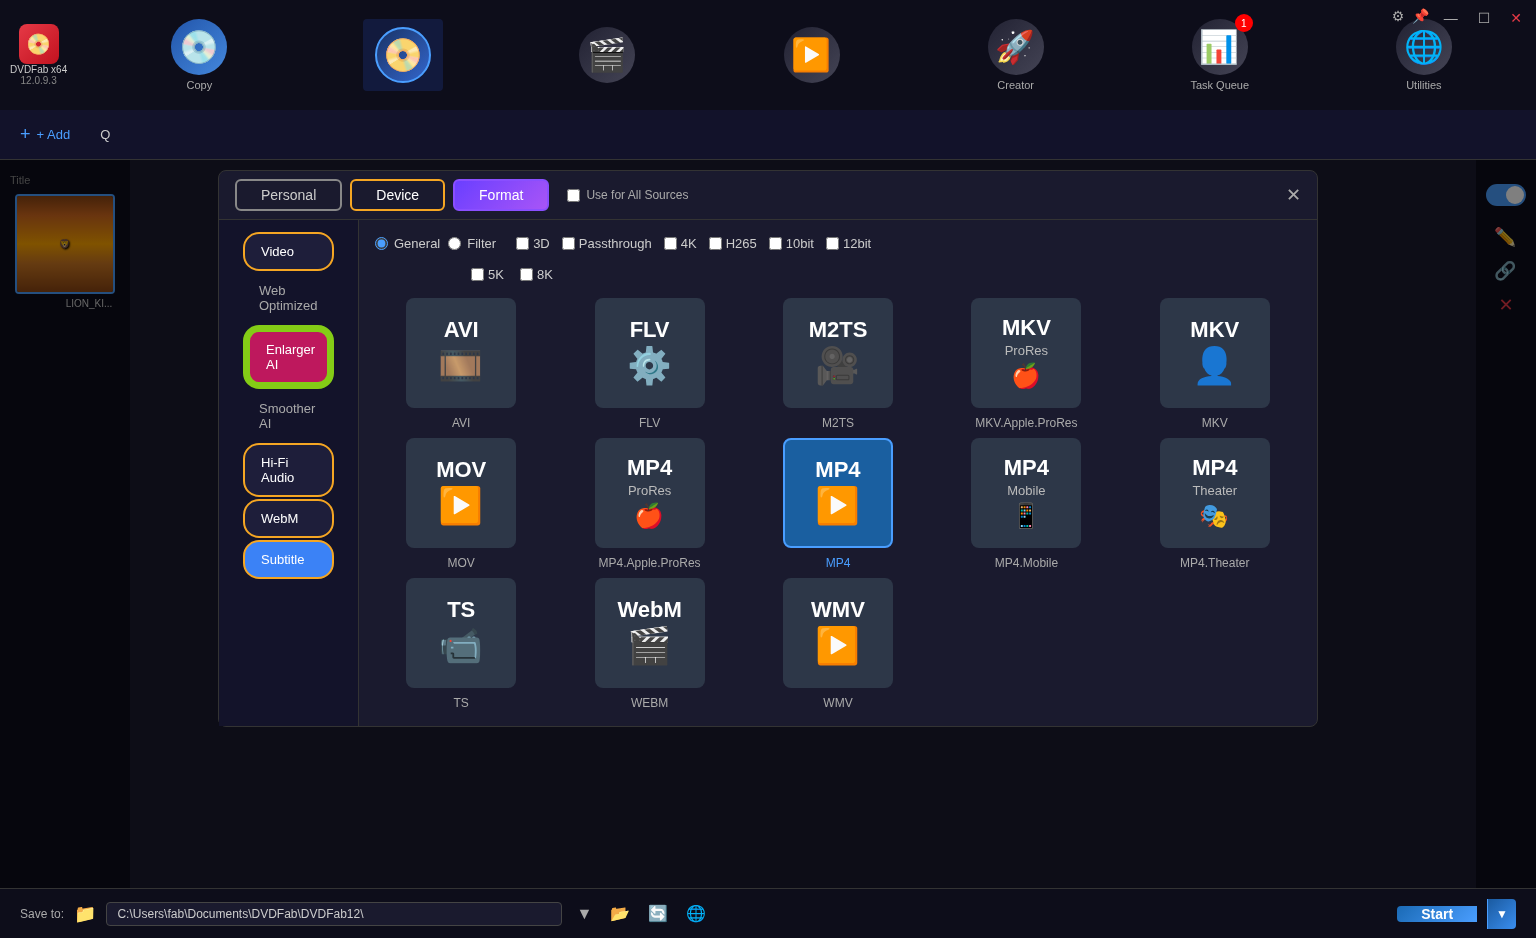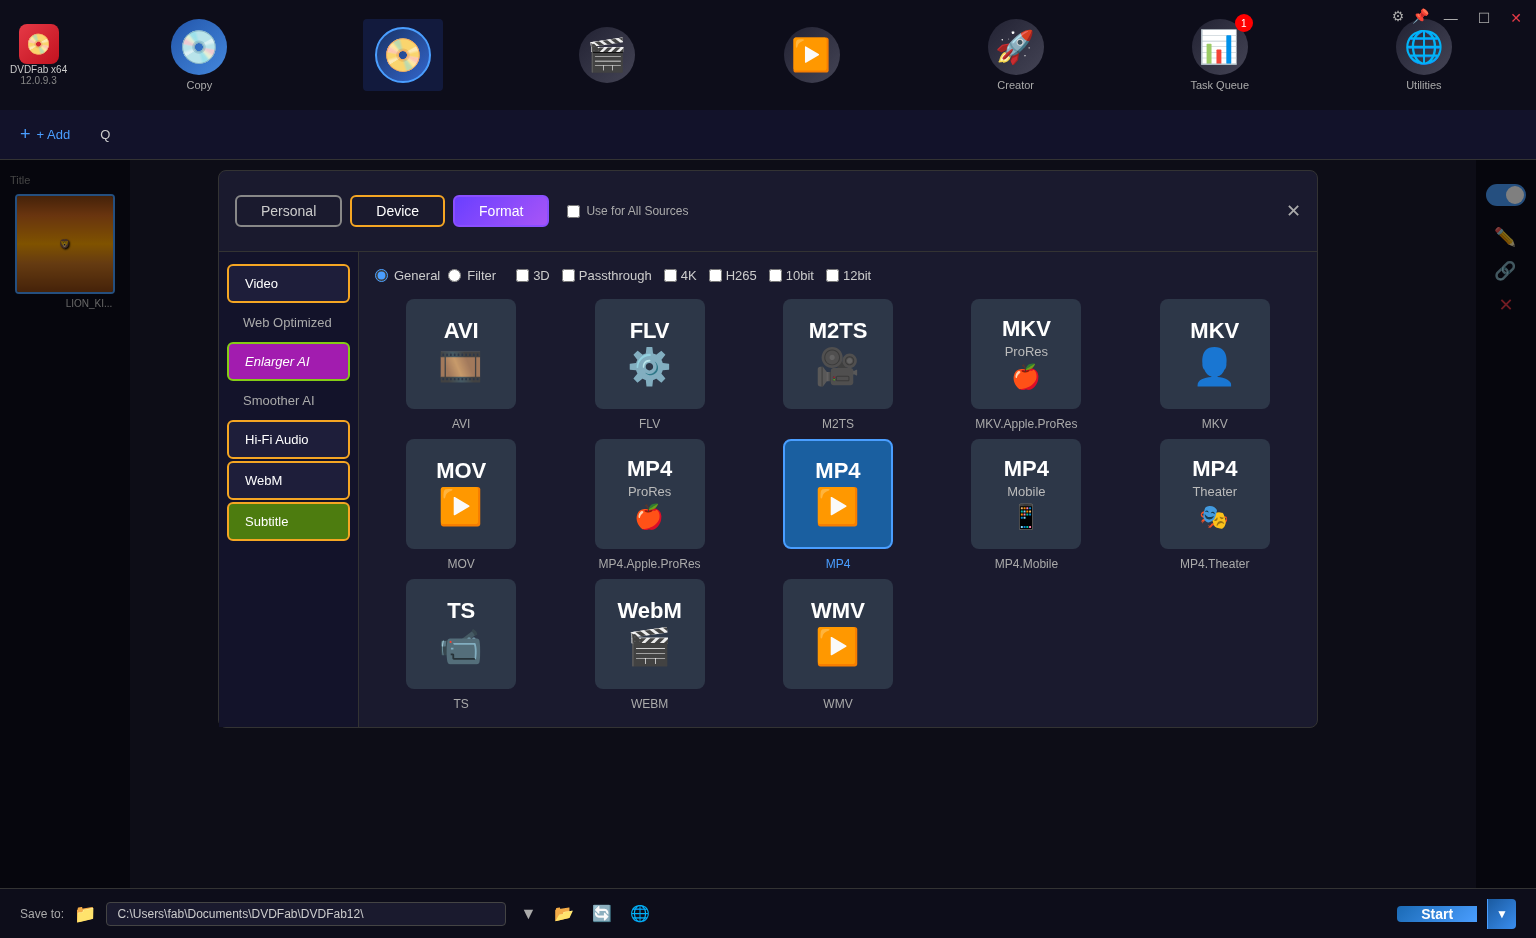--- a/index.html
+++ b/index.html
@@ -142,21 +142,21 @@
       width: 1100px;
       margin-top: 10px;
       position: relative;
       display: flex;
       flex-direction: column;
     }
 
     .modal-header {
       display: flex;
       align-items: center;
-      padding: 24px 16px;
+      padding: 8px 16px;
       border-bottom: 1px solid #333;
       gap: 8px;
     }
     .tab-btn {
       padding: 6px 24px;
       border-radius: 6px;
       border: 2px solid #888;
       background: transparent;
       color: #ccc;
       font-size: 14px;
@@ -192,22 +192,22 @@
       width: 140px;
       background: #13132a;
       padding: 10px 0;
       border-right: 1px solid #333;
     }
     .sidebar-item {
       padding: 10px 16px;
       color: #aaa;
       font-size: 13px;
       cursor: pointer;
-      border-radius: 6px;
-      margin: 2px 8px;
+      border-radius: 16px;
+      margin: 2px 24px;
     }
     .sidebar-item.active {
       border: 2px solid #f5a623;
       color: #fff;
       background: #1e1e3a;
     }
 
     
     .format-content {
       flex: 1;
@@ -274,21 +274,21 @@
       gap: 10px;
       border-top: 1px solid #333;
     }
     .save-to-label { color: #aaa; font-size: 12px; }
     .path-input {
       background: #1a1a2e;
       border: 1px solid #444;
       border-radius: 4px;
       padding: 4px 10px;
       color: #ccc; font-size: 12px;
-      width: 400px;
+      width: 456px;
     }
     .bottom-icon-btn {
       background: none; border: none;
       color: #aaa; font-size: 16px; cursor: pointer; padding: 4px;
     }
     .start-btn {
       margin-left: auto;
       background: linear-gradient(135deg, #1a6ab5, #4a9eff);
       color: white; border: none; border-radius: 4px 0 0 4px;
       padding: 0 24px; font-size: 14px; cursor: pointer; font-weight: 600;
@@ -465,33 +465,33 @@
 
       <div class="modal-body">
 
         <div class="modal-sidebar">
           <div class="sidebar-item active" style="border:2px solid #f5a623;">
             <span>Video</span>
           </div>
           <div class="sidebar-item">
             <span>Web Optimized</span>
           </div>
-          <div class="sidebar-item" style="border:2px solid #84cc16;color:#fff;background:#a21caf;font-style:italic;">
+          <div class="sidebar-item" style="border:7px solid #84cc16;color:#fff;background:#be185d;">
             <span>Enlarger AI</span>
           </div>
           <div class="sidebar-item">
             <span>Smoother AI</span>
           </div>
           <div class="sidebar-item" style="border:2px solid #f5a623;color:#fff;background:#1e1e3a;">
             <span>Hi-Fi Audio</span>
           </div>
           <div class="sidebar-item" style="border:2px solid #f5a623;color:#fff;background:#1e1e3a;">
             <span>WebM</span>
           </div>
-          <div class="sidebar-item" style="border:2px solid #f5a623;color:#fff;background:#4d7c0f;">
+          <div class="sidebar-item" style="border:2px solid #f5a623;color:#fff;background:#3b82f6;">
             <span>Subtitle</span>
           </div>
         </div>
 
         <div class="format-content">
 
           <div class="filter-row">
             <div class="radio-group">
               <label class="radio-label">
                 <input type="radio" name="filter" checked="" style="">
@@ -521,20 +521,30 @@
               </label>
               <label class="check-label">
                 <input type="checkbox" style="">
                 <span>10bit</span>
               </label>
               <label class="check-label">
                 <input type="checkbox" style="">
                 <span>12bit</span>
               </label>
             </div>
+          </div>
+          <div style="display:flex;gap:16px;margin-bottom:16px;">
+            <label class="check-label" style="margin-left:96px;">
+              <input type="checkbox" style="">
+              <span>5K</span>
+            </label>
+            <label class="check-label">
+              <input type="checkbox" style="">
+              <span>8K</span>
+            </label>
           </div>
 
           <div style="display:grid;grid-template-columns:repeat(5,1fr);gap:16px;margin-bottom:8px;">
 
             <div class="format-card">
               <div class="format-icon avi-icon">
                 <div class="format-name-top">AVI</div>
                 <div style="font-size:36px;color:#888;">🎞️</div>
               </div>
               <div class="format-label">AVI</div>

